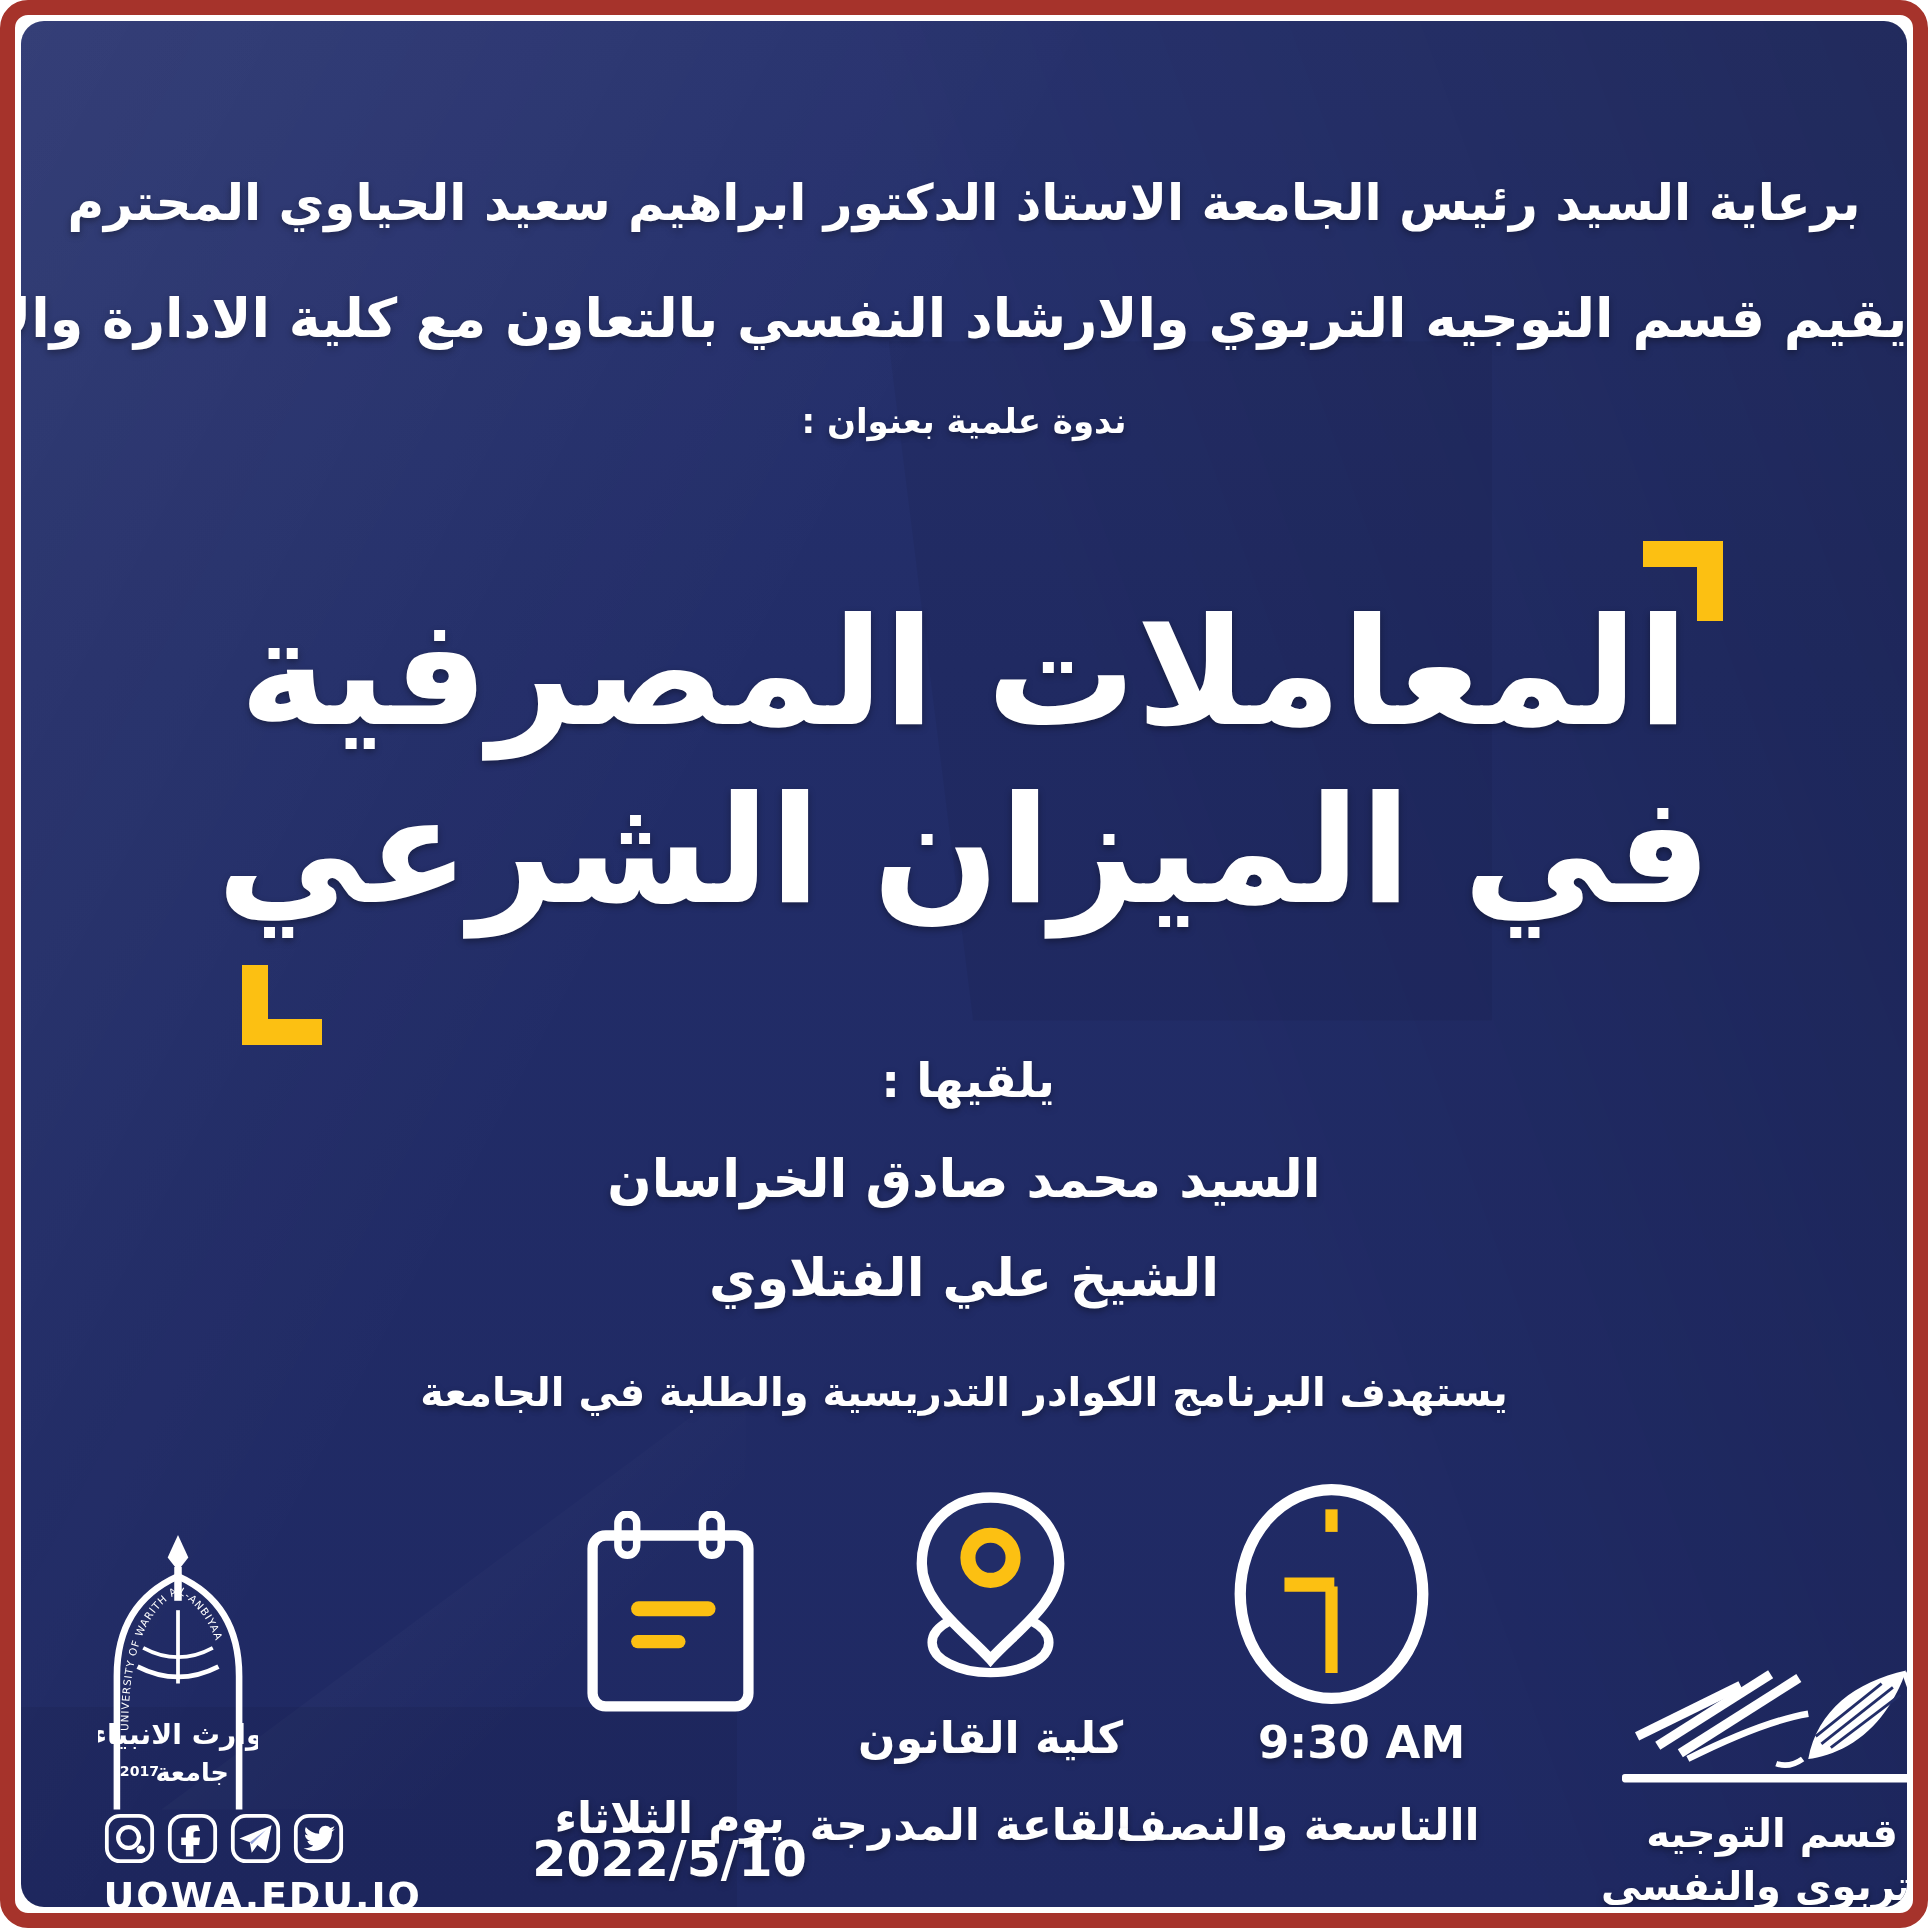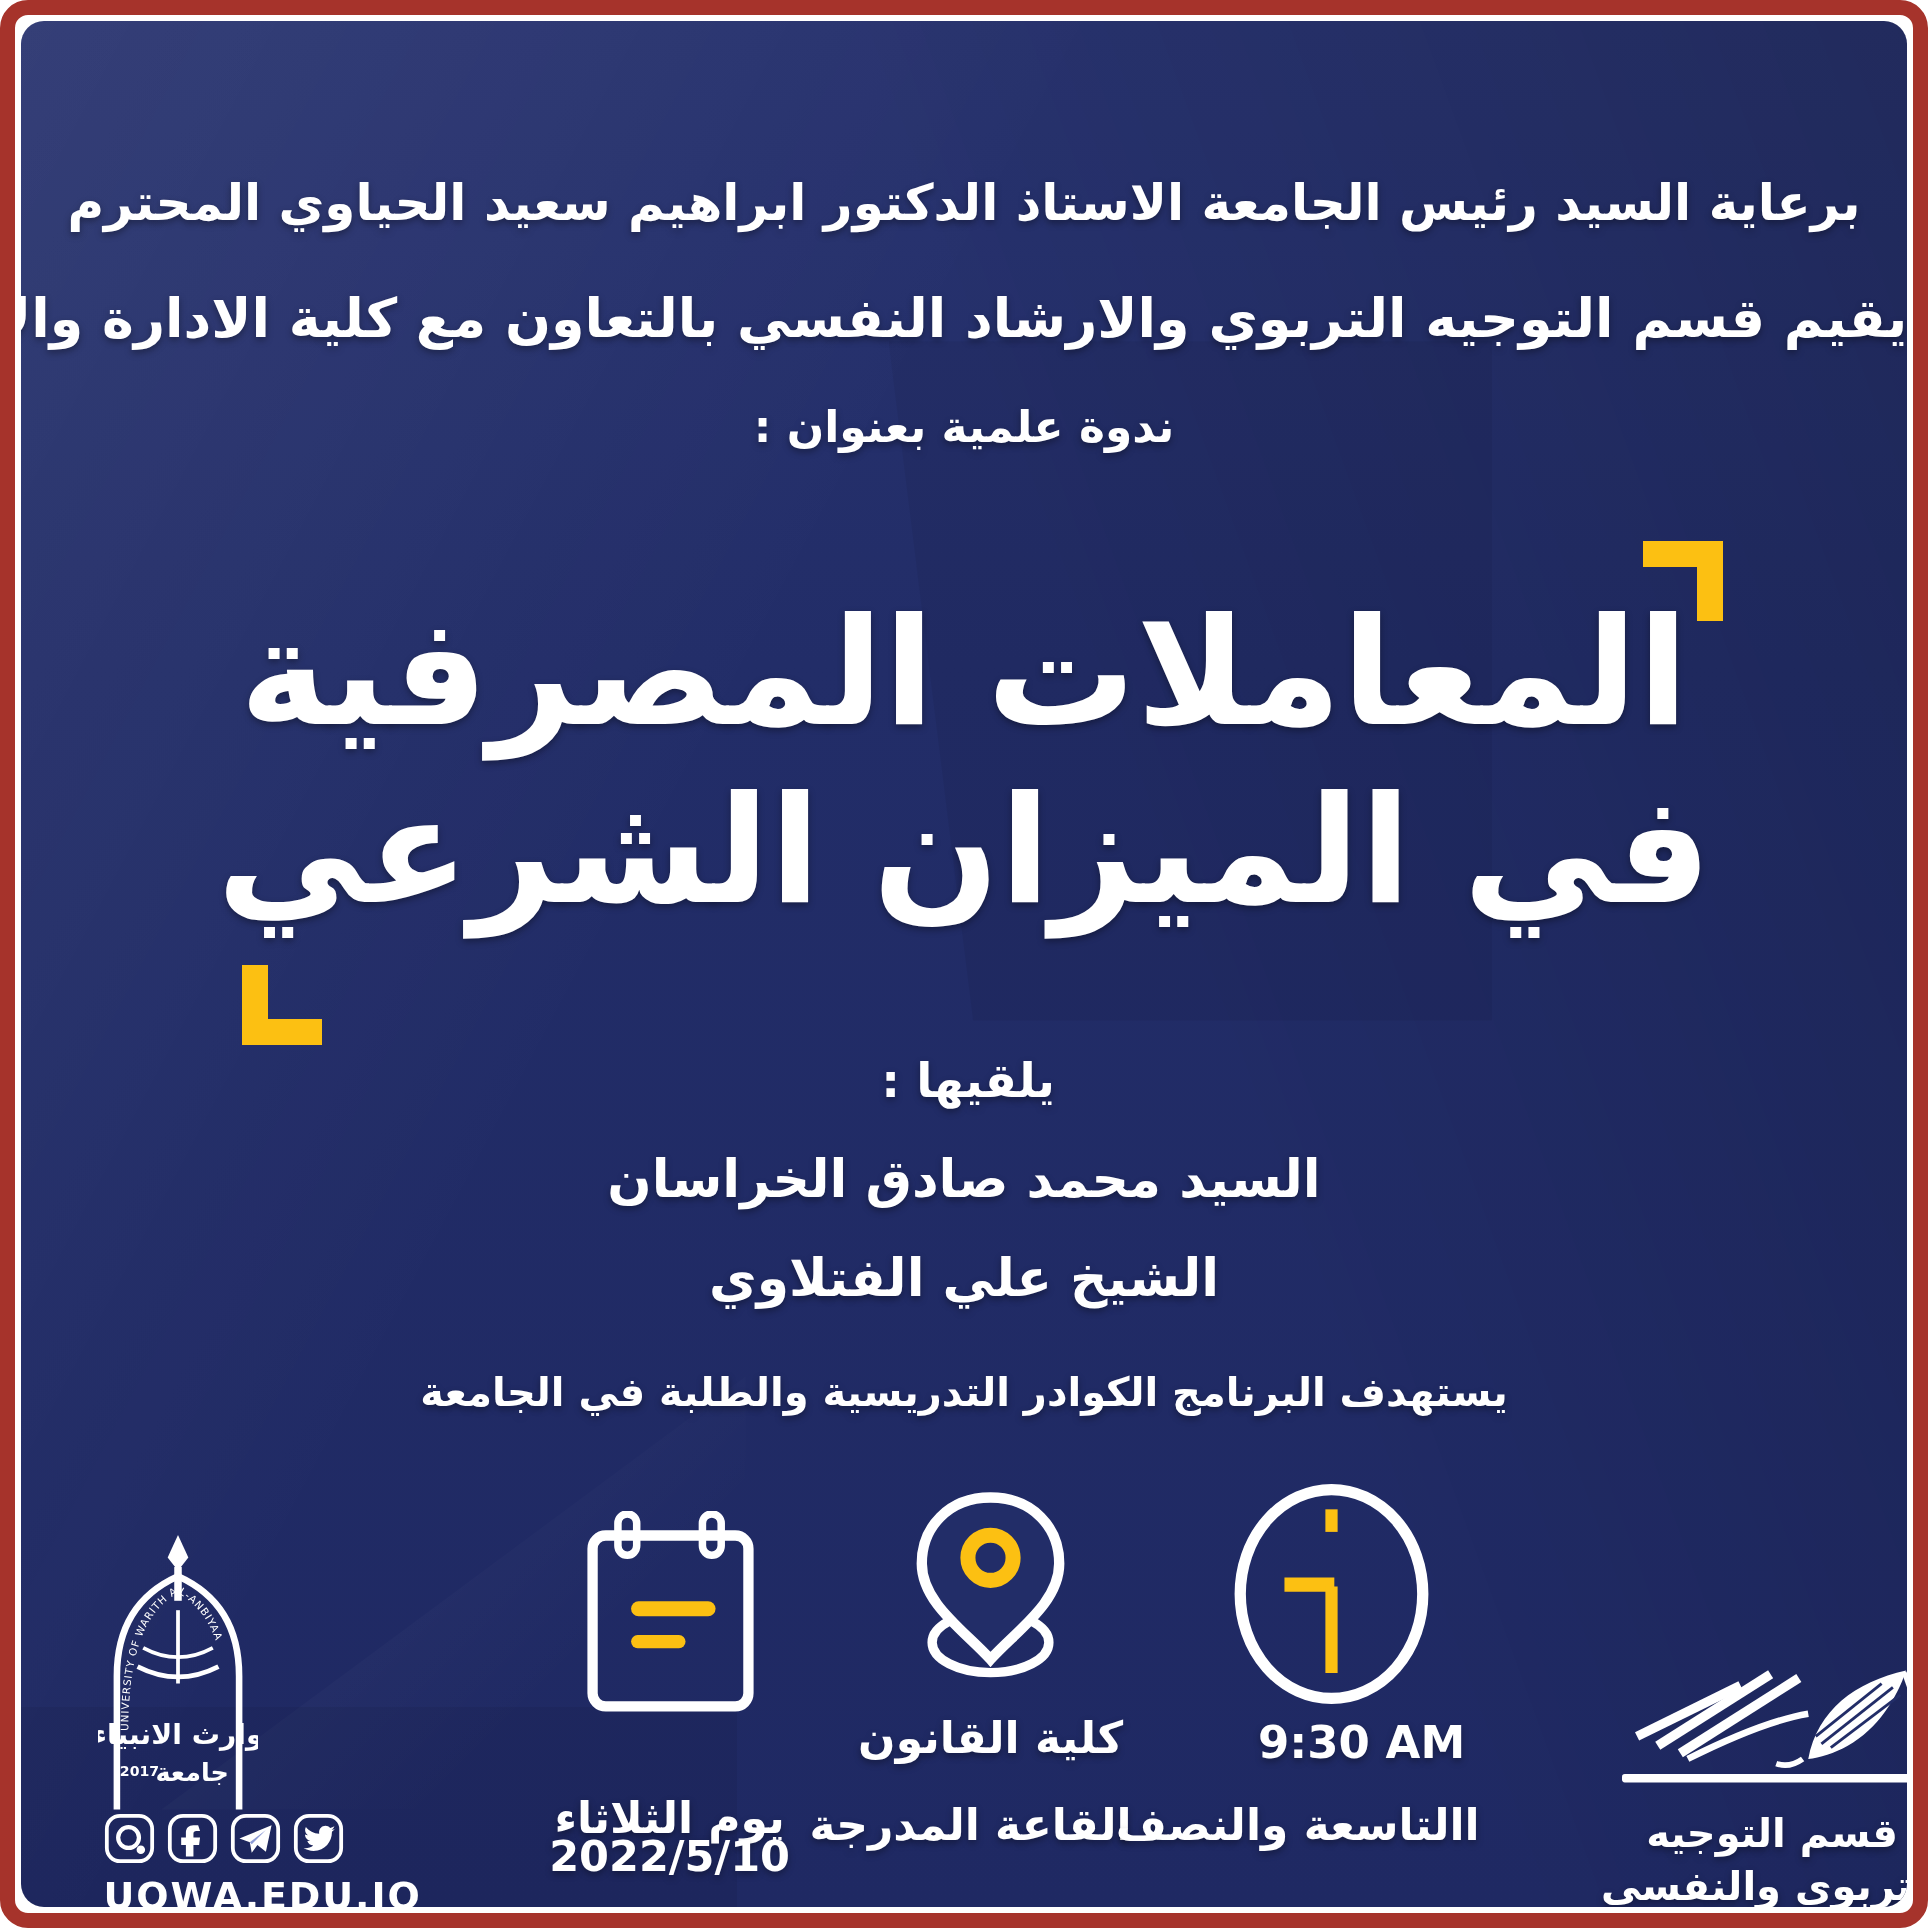--- a/index.html
+++ b/index.html
@@ -16,21 +16,21 @@
   .shade-vert{left:46%;top:17%;width:32%;height:36%;background:rgba(0,0,0,.05);
     clip-path:polygon(0 0,100% 0,100% 100%,14% 100%);}
   .shade-diag{left:141px;top:1356px;width:584px;height:433px;
     background:linear-gradient(135deg,rgba(255,255,255,.06),rgba(255,255,255,0) 70%);
     clip-path:polygon(0 100%,100% 0,100% 100%);}
   .shade-bottom{left:0;top:1686px;width:716px;height:243px;background:rgba(0,0,0,.06);}
   .txt{position:absolute;left:0;right:0;text-align:center;direction:rtl;
     text-shadow:0 2.8px 7.5px rgba(0,0,0,.35);white-space:nowrap;}
   .patronage{top:153px;font-size:50px;font-weight:700;}
   .organizer{top:266px;font-size:54px;font-weight:800;}
-  .seminar-intro{top:380px;font-size:44px;font-weight:700;}
+  .seminar-intro{top:380px;font-size:34px;font-weight:700;}
   .title{top:563px;font-size:149px;font-weight:800;line-height:1.2;white-space:nowrap;}
   .title span{display:block;}
   .yilqiha{top:1032px;font-size:47px;font-weight:700;margin-left:8px;}
   .speaker1{top:1128px;font-size:52px;font-weight:800;}
   .speaker2{top:1227px;font-size:52px;font-weight:800;}
   .audience{top:1348px;font-size:40px;font-weight:700;}
   .bracket{position:absolute;width:80px;height:80px;box-sizing:border-box;}
   .bracket-tr{left:1622px;top:520px;border-top:26px solid #fcc012;border-right:26px solid #fcc012;}
   .bracket-bl{left:221px;top:944px;border-bottom:26px solid #fcc012;border-left:26px solid #fcc012;}
   .abs{position:absolute;}
@@ -71,21 +71,21 @@
     <div class="txt audience">يستهدف البرنامج الكوادر التدريسية والطلبة في الجامعة</div>
 
     <svg class="abs" style="left:565px;top:1490px;" width="169" height="203" viewBox="0 0 180 216">
       <rect x="34" y="3" width="20" height="44" rx="10" fill="none" stroke="#fff" stroke-width="8"></rect>
       <rect x="124" y="3" width="20" height="44" rx="10" fill="none" stroke="#fff" stroke-width="8"></rect>
       <rect x="7" y="26" width="166" height="182" rx="14" fill="none" stroke="#fff" stroke-width="11"></rect>
       <rect x="48" y="96" width="90" height="16" rx="8" fill="#fcc012"></rect>
       <rect x="48" y="132" width="58" height="14" rx="7" fill="#fcc012"></rect>
     </svg>
     <div class="detail-label" style="left:508px;top:1731px;width:282px;margin-top:40px;">يوم الثلاثاء</div>
-    <div class="detail-label ltr" style="left:508px;top:1810px;width:282px;font-size:43px;">2022/5/10</div>
+    <div class="detail-label ltr" style="left:508px;top:1810px;width:282px;font-size:49px;">2022/5/10</div>
 
     <svg class="abs" style="left:880px;top:1469px;" width="179" height="192" viewBox="0 0 190 204">
       <ellipse cx="95" cy="162" rx="62" ry="32" fill="none" stroke="#fff" stroke-width="10"></ellipse>
       <path d="M95,8 C140,8 168,40 168,78 C168,120 122,150 95,180 C68,150 22,120 22,78 C22,40 50,8 95,8 Z" fill="#222d68" stroke="#fff" stroke-width="11"></path>
       <circle cx="95" cy="72" r="24" fill="none" stroke="#fcc012" stroke-width="16"></circle>
     </svg>
     <div class="detail-label" style="left:829px;top:1691px;width:282px;">كلية القانون</div>
     <div class="detail-label" style="left:829px;top:1778px;width:282px;">القاعة المدرجة</div>
 
     <svg class="abs" style="left:1207px;top:1460px;" width="207" height="226" viewBox="0 0 220 240">

